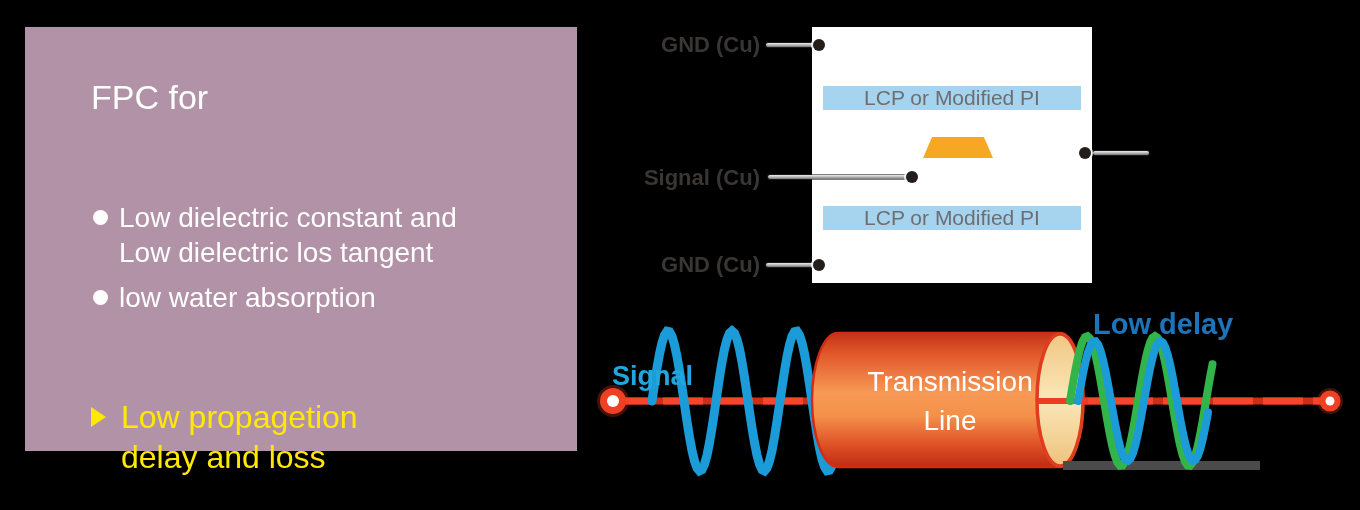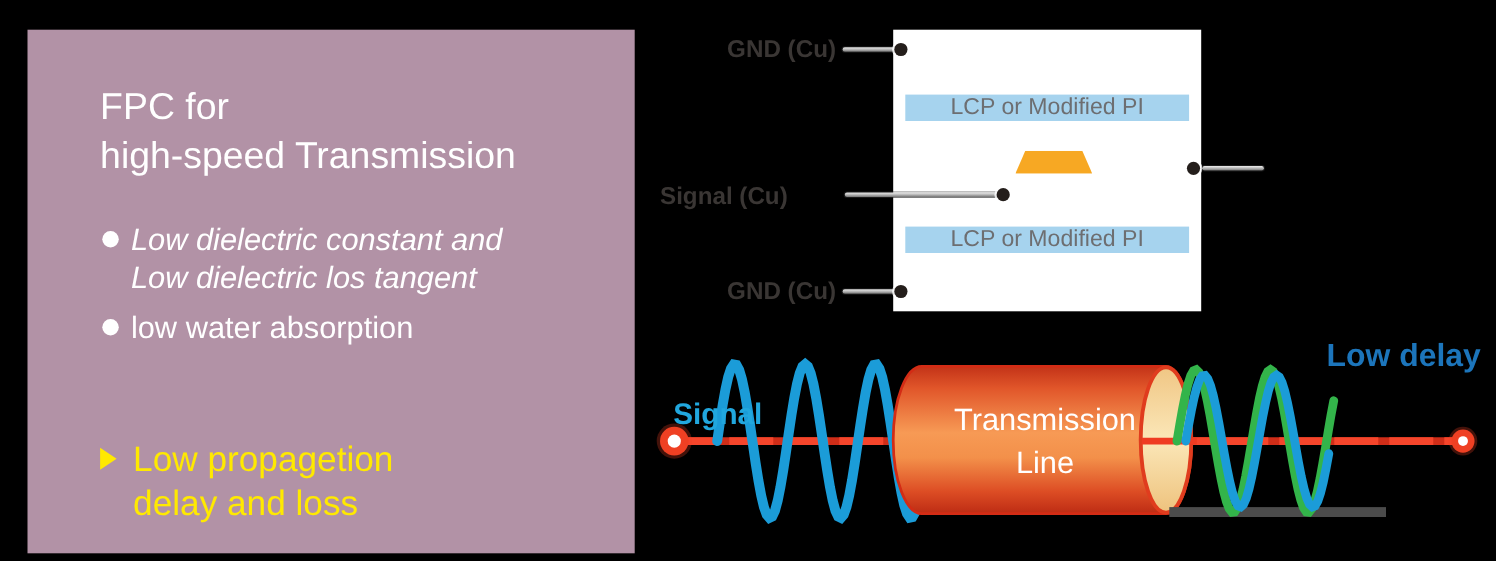--- a/index.html
+++ b/index.html
@@ -7,76 +7,75 @@
     --bonding:#ece3cb; --label-dark:#3a3634; --layer-text:#6d6e71;
     --wave-blue:#1b9cd8; --wave-green:#33b44a; --line-red:#e8402c;
     --label-blue:#1c75bb; --signal-text:#21a7de;
   }
   html,body{margin:0;padding:0;}
   body{width:1360px;height:510px;background:#000;position:relative;overflow:hidden;
        font-family:"Liberation Sans", sans-serif;}
   .canvas{position:absolute;left:0;top:0;width:1360px;height:510px;}
 
   
-  .left-panel{position:absolute;left:25px;top:27px;width:552px;height:476px;background:var(--panel-bg);}
+  .left-panel{position:absolute;left:25px;top:27px;width:552px;height:424px;background:var(--panel-bg);}
   .panel-title{position:absolute;left:66px;top:48px;color:#fff;font-size:34px;line-height:45px;font-weight:400;}
   .bullet{position:absolute;left:66px;color:#fff;font-size:28px;line-height:35px;}
   .bullet .dot{position:absolute;left:2px;top:10px;width:15px;height:15px;border-radius:50%;background:#fff;}
   .bullet .btext{display:block;margin-left:28px;}
-  .bullet1{top:173px;font-style:italic;} .bullet2{top:253px;}
+  .bullet1{top:173px;} .bullet2{top:253px;}
   .highlight-item{position:absolute;left:66px;top:370px;color:var(--highlight);font-size:32px;line-height:40px;}
   .highlight-item .arrow{position:absolute;left:0;top:10px;width:0;height:0;
       border-left:15px solid var(--highlight);border-top:10px solid transparent;border-bottom:10px solid transparent;}
   .highlight-item .btext{display:block;margin-left:30px;}
 
   
   .stack{position:absolute;left:812px;top:27px;width:280px;height:256px;background:#fff;
          padding:11px;box-sizing:border-box;display:flex;flex-direction:column;gap:48px;}
   .layer{width:100%;}
   .layer.copper{background:var(--copper);height:31px;}
   .layer.diel{background:var(--dielectric);height:61px;display:flex;align-items:center;justify-content:center;
               color:var(--layer-text);font-size:21px;}
   .layer.bond{background:var(--bonding);height:66px;position:relative;}
   .trapezoid{position:absolute;bottom:0;left:100px;width:70px;height:21px;background:var(--copper);
              clip-path:polygon(13% 0, 87% 0, 100% 100%, 0 100%);}
   .stack-label{position:absolute;color:var(--label-dark);font-size:22px;font-weight:bold;line-height:27px;}
   .lbl-gnd-top{left:610px;top:31px;width:150px;text-align:right;}
-  .lbl-signal{left:600px;top:164px;width:160px;text-align:left;}
+  .lbl-signal{left:600px;top:164px;width:160px;text-align:right;}
   .lbl-gnd-bottom{left:610px;top:251px;width:150px;text-align:right;}
   .lbl-bonding{left:1152px;top:127px;width:190px;font-size:21px;}
   .connector{position:absolute;height:4px;border-radius:2px;
              background:linear-gradient(to bottom,#ececec 0%,#bdbdbd 45%,#777 100%);
              box-shadow:0 0 0 1px rgba(40,40,40,.6);}
   .c-gnd-top{left:766px;top:43px;width:52px;}
   .c-signal{left:768px;top:175px;width:142px;}
   .c-gnd-bottom{left:766px;top:263px;width:52px;}
   .c-bonding{left:1093px;top:151px;width:56px;}
   .cdot{position:absolute;width:12px;height:12px;border-radius:50%;background:#241e1b;
         box-shadow:0 0 0 2px rgba(255,255,255,.8);}
   .d-gnd-top{left:813px;top:39px;} .d-signal{left:906px;top:171px;}
   .d-gnd-bottom{left:813px;top:259px;} .d-bonding{left:1079px;top:147px;}
 
   
   .tx-svg{position:absolute;left:0;top:0;width:1360px;height:510px;}
   .tx-label{position:absolute;font-weight:bold;}
   .sig-label{left:612px;top:361px;font-size:27px;color:var(--signal-text);}
   .cyl-label{position:absolute;left:844px;top:362px;width:212px;text-align:center;color:#fff;
              font-size:28px;line-height:39px;font-weight:400;}
-  .delay-label{left:1206px;top:308px;font-size:29px;color:var(--label-blue);}
+  .delay-label{left:1093px;top:308px;font-size:29px;color:var(--label-blue);}
   .loss-label{left:1157px;top:428px;font-size:29px;color:var(--label-blue);}
 </style>
 </head>
 <body>
 
 <div class="canvas">
 
   <section class="left-panel">
     <div class="panel-title">
       <div>FPC for</div>
-      <div>high-speed Transmission</div>
     </div>
     <div class="bullet bullet1">
       <span class="dot"></span>
       <span class="btext">Low dielectric constant and</span>
       <span class="btext">Low dielectric los tangent</span>
     </div>
     <div class="bullet bullet2">
       <span class="dot"></span>
       <span class="btext">low water absorption</span>
     </div>

